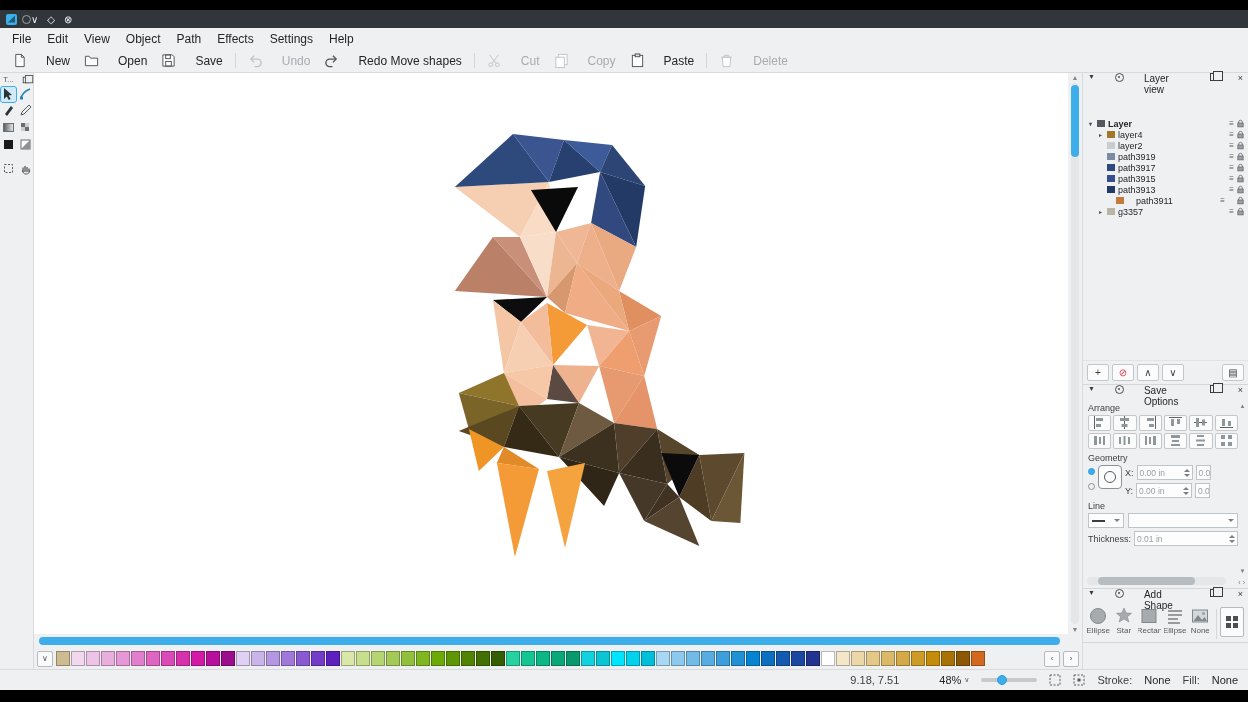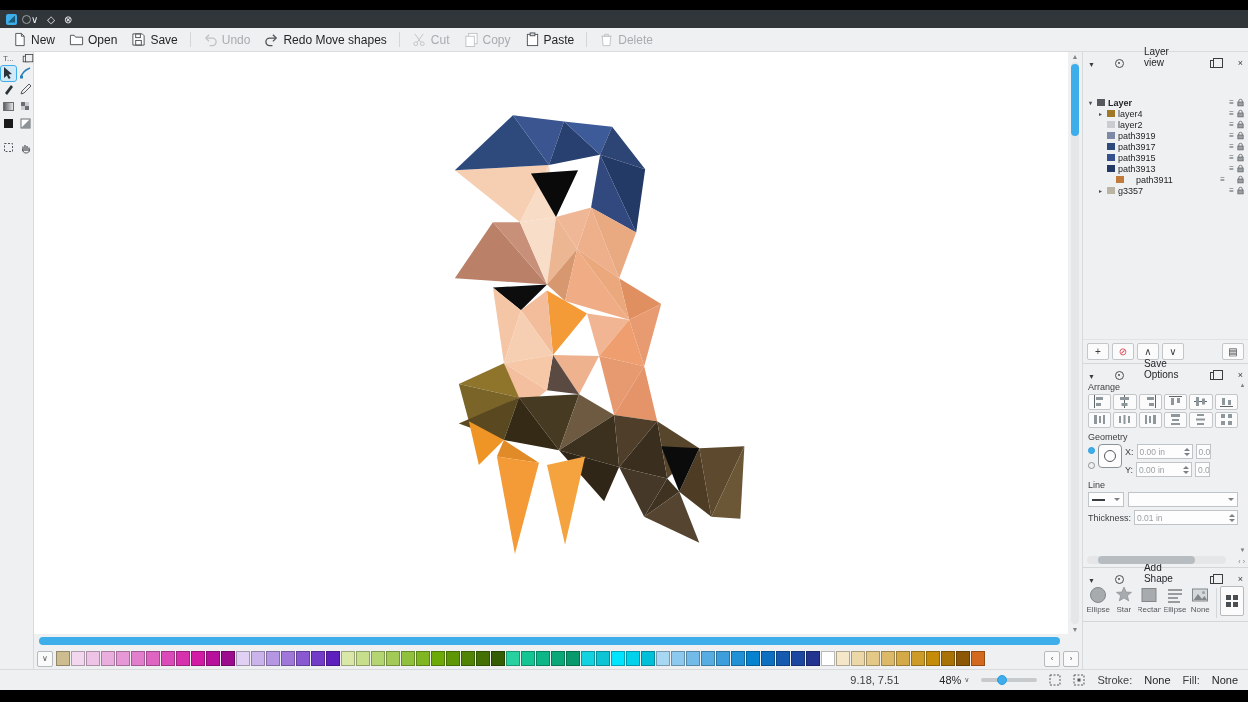--- a/index.html
+++ b/index.html
@@ -17,21 +17,21 @@
   .tb-appicon { width:11px; height:11px; border-radius:2px; background:#3daee9; display:inline-block; position:relative; }
   .tb-appicon::after { content:""; position:absolute; left:2px; top:2px; width:7px; height:7px;
     background:#1d5b7a; clip-path:polygon(0 100%,100% 0,100% 100%); }
   .tb-pin { width:9px; height:9px; border:1px solid #9da2a6; border-radius:50%; display:inline-block; }
 
   
   .menubar { height:21px; display:flex; align-items:center; padding-left:4px; flex:0 0 auto; }
   .menu-item { padding:2px 8px; border-radius:2px; }
   .toolbar { height:24px; display:flex; align-items:center; padding-left:6px; gap:2px;
     border-bottom:1px solid #d9dadb; flex:0 0 auto; }
-  .tbtn { display:flex; align-items:center; gap:4px; padding:2px 6px; border-radius:2px; white-space:nowrap; }
+  .tbtn { display:flex; align-items:center; gap:19px; padding:2px 6px; border-radius:2px; white-space:nowrap; }
   .tbtn .ticon { width:15px; height:15px; display:inline-flex; }
   .tbtn.disabled { color:#a8acb0; }
   .tbtn.disabled svg * { stroke:#bfc3c6 !important; }
   .tsep { width:1px; height:15px; background:#d4d6d8; margin:0 4px; }
 
   
   .main { flex:1; display:flex; min-height:0; }
 
   
   .toolbox { width:34px; border-right:1px solid #d9dadb; display:flex; flex-direction:column;
@@ -59,21 +59,21 @@
   
   .palette-row { height:21px; display:flex; align-items:center; gap:3px; padding:0 3px; flex:0 0 auto; }
   .pal-btn { width:16px; height:16px; border:1px solid #b6babd; border-radius:2px; background:#fafafa;
     display:flex; align-items:center; justify-content:center; font-size:8px; color:#555; }
   .swatches { display:flex; gap:1px; overflow:hidden; flex:1; }
   .swatch { width:14px; height:15px; flex:0 0 auto; border:1px solid rgba(0,0,0,.28); }
 
   
   .right-panel { width:166px; border-left:1px solid #d9dadb; display:flex; flex-direction:column; flex:0 0 auto; }
   .docker { border-bottom:1px solid #d4d6d8; display:flex; flex-direction:column; }
-  .docker-header { height:16px; display:flex; align-items:flex-end; gap:20px; padding:0 5px;
+  .docker-header { height:16px; display:flex; align-items:flex-start; gap:20px; padding:0 5px;
     font-size:10px; flex:0 0 auto; }
   .hd-arrow { font-size:7px; color:#3b3e41; }
   .hd-circle { width:9px; height:9px; border:1.5px solid #4a4f54; border-radius:50%; position:relative; }
   .hd-circle::after { content:""; position:absolute; left:2px; top:2px; width:2px; height:2px; background:#4a4f54; border-radius:50%; }
   .hd-title { flex:1; }
   .hd-btn { font-size:9px; color:#3b3e41; line-height:10px; }
   .hd-float { width:8px; height:8px; border:1px solid #3b3e41; position:relative; }
   .hd-float::after { content:""; position:absolute; left:2px; top:-3px; width:8px; height:8px;
     border:1px solid #3b3e41; background:#eff0f1; }
 
@@ -162,20 +162,30 @@
       <span class="tb-appicon"></span>
       <span class="tb-pin"></span>
     </div>
     <div class="win-controls">
       <span>∨</span>
       <span>◇</span>
       <span>⊗</span>
     </div>
   </div>
 
+  <div class="menubar">
+      <div class="menu-item">File</div>
+      <div class="menu-item">Edit</div>
+      <div class="menu-item">View</div>
+      <div class="menu-item">Object</div>
+      <div class="menu-item">Path</div>
+      <div class="menu-item">Effects</div>
+      <div class="menu-item">Settings</div>
+      <div class="menu-item">Help</div>
+    </div>
 
   <div class="toolbar">
       <div class="tbtn">
         <span class="ticon">
           <svg viewBox="0 0 16 16" width="15" height="15">
             <path d="M4 1.5h6l3 3v10H4z" fill="#fdfdfd" stroke="#4d5257"></path>
             <path d="M10 1.5v3h3" fill="none" stroke="#4d5257"></path>
           </svg>
         </span>
         <span>New</span>

